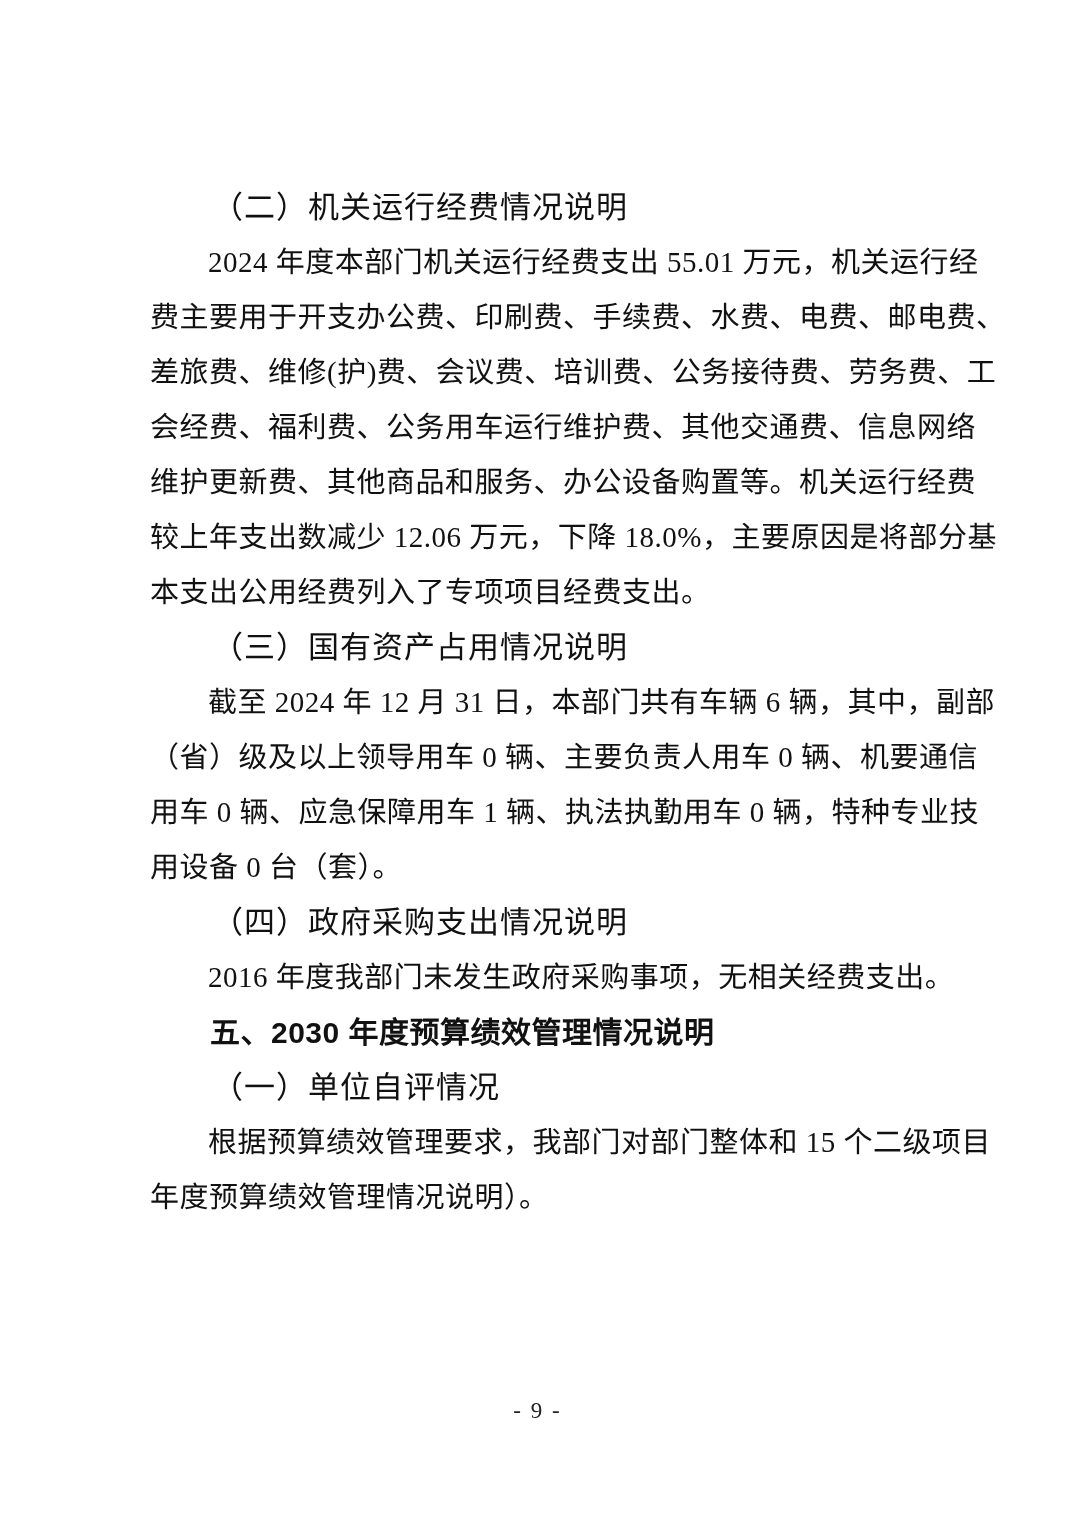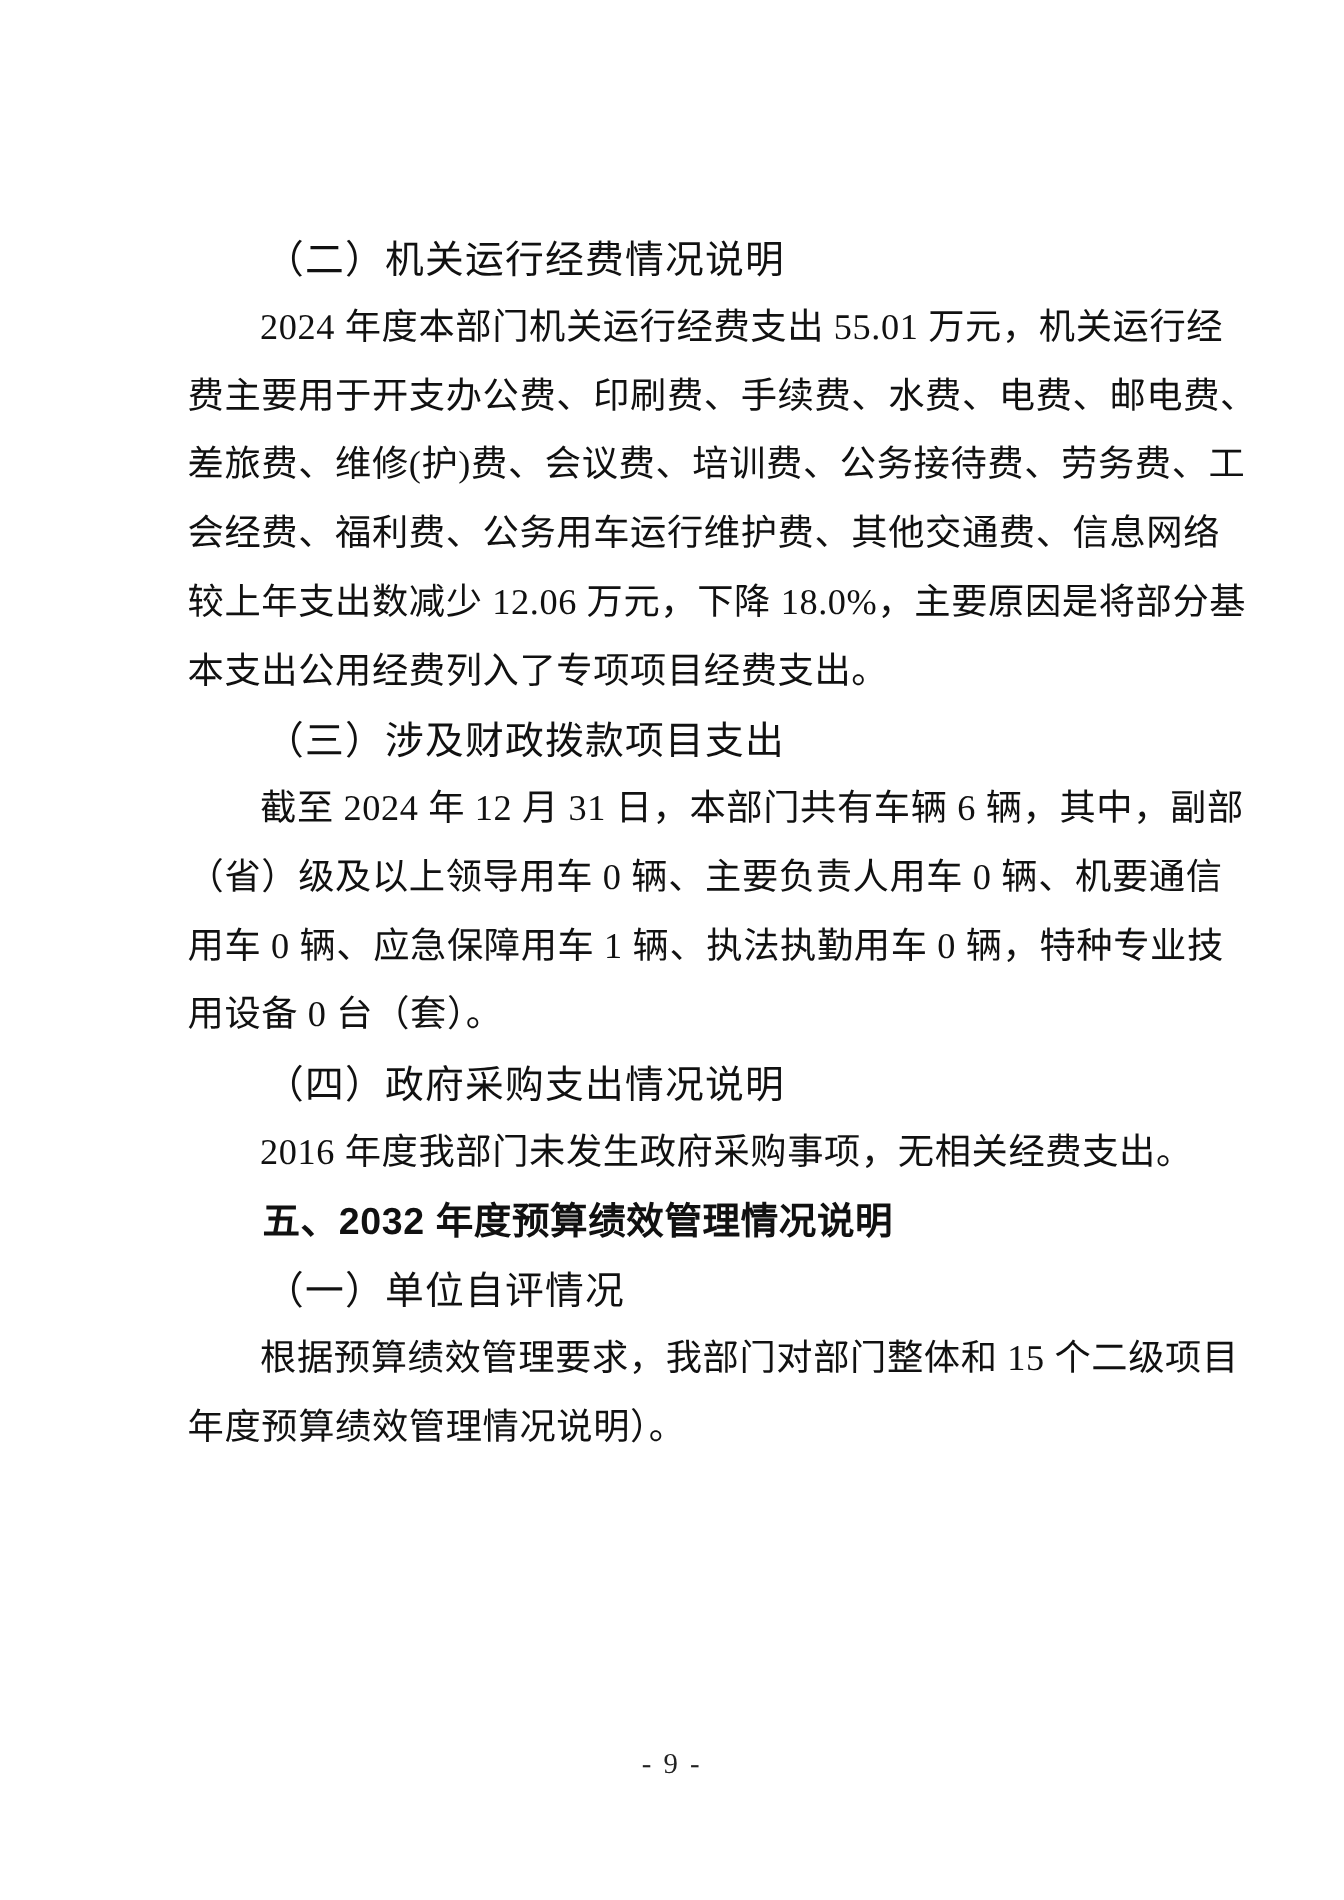--- a/index.html
+++ b/index.html
@@ -70,28 +70,29 @@
 </head>
 <body>
 
 <div class="page">
   <div class="doc-content" id="doc-content">
       <div class="line indent h-kai">（二）机关运行经费情况说明</div>
       <div class="line indent fill">2024 年度本部门机关运行经费支出 55.01 万元，机关运行经</div>
       <div class="line fill">费主要用于开支办公费、印刷费、手续费、水费、电费、邮电费、</div>
       <div class="line fill">差旅费、维修(护)费、会议费、培训费、公务接待费、劳务费、工</div>
       <div class="line fill">会经费、福利费、公务用车运行维护费、其他交通费、信息网络</div>
+      <div class="line fill">维护更新费、其他商品和服务、办公设备购置等。机关运行经费</div>
       <div class="line fill">较上年支出数减少 12.06 万元，下降 18.0%，主要原因是将部分基</div>
       <div class="line">本支出公用经费列入了专项项目经费支出。</div>
-      <div class="line indent h-kai">（三）涉及财政拨款项目支出</div>
+      <div class="line indent h-kai">（三）国有资产占用情况说明</div>
       <div class="line indent fill">截至 2024 年 12 月 31 日，本部门共有车辆 6 辆，其中，副部</div>
       <div class="line fill">（省）级及以上领导用车 0 辆、主要负责人用车 0 辆、机要通信</div>
       <div class="line fill">用车 0 辆、应急保障用车 1 辆、执法执勤用车 0 辆，特种专业技</div>
       <div class="line">用设备 0 台（套）。</div>
       <div class="line indent h-kai">（四）政府采购支出情况说明</div>
       <div class="line indent">2016 年度我部门未发生政府采购事项，无相关经费支出。</div>
-      <div class="line indent h-bold">五、2032 年度预算绩效管理情况说明</div>
+      <div class="line indent h-bold">五、2030 年度预算绩效管理情况说明</div>
       <div class="line indent h-kai">（一）单位自评情况</div>
       <div class="line indent fill">根据预算绩效管理要求，我部门对部门整体和 15 个二级项目</div>
       <div class="line">年度预算绩效管理情况说明）。</div>
     </div>
   <div class="footer">- 9 -</div>
 </div>
 
 </body></html>

